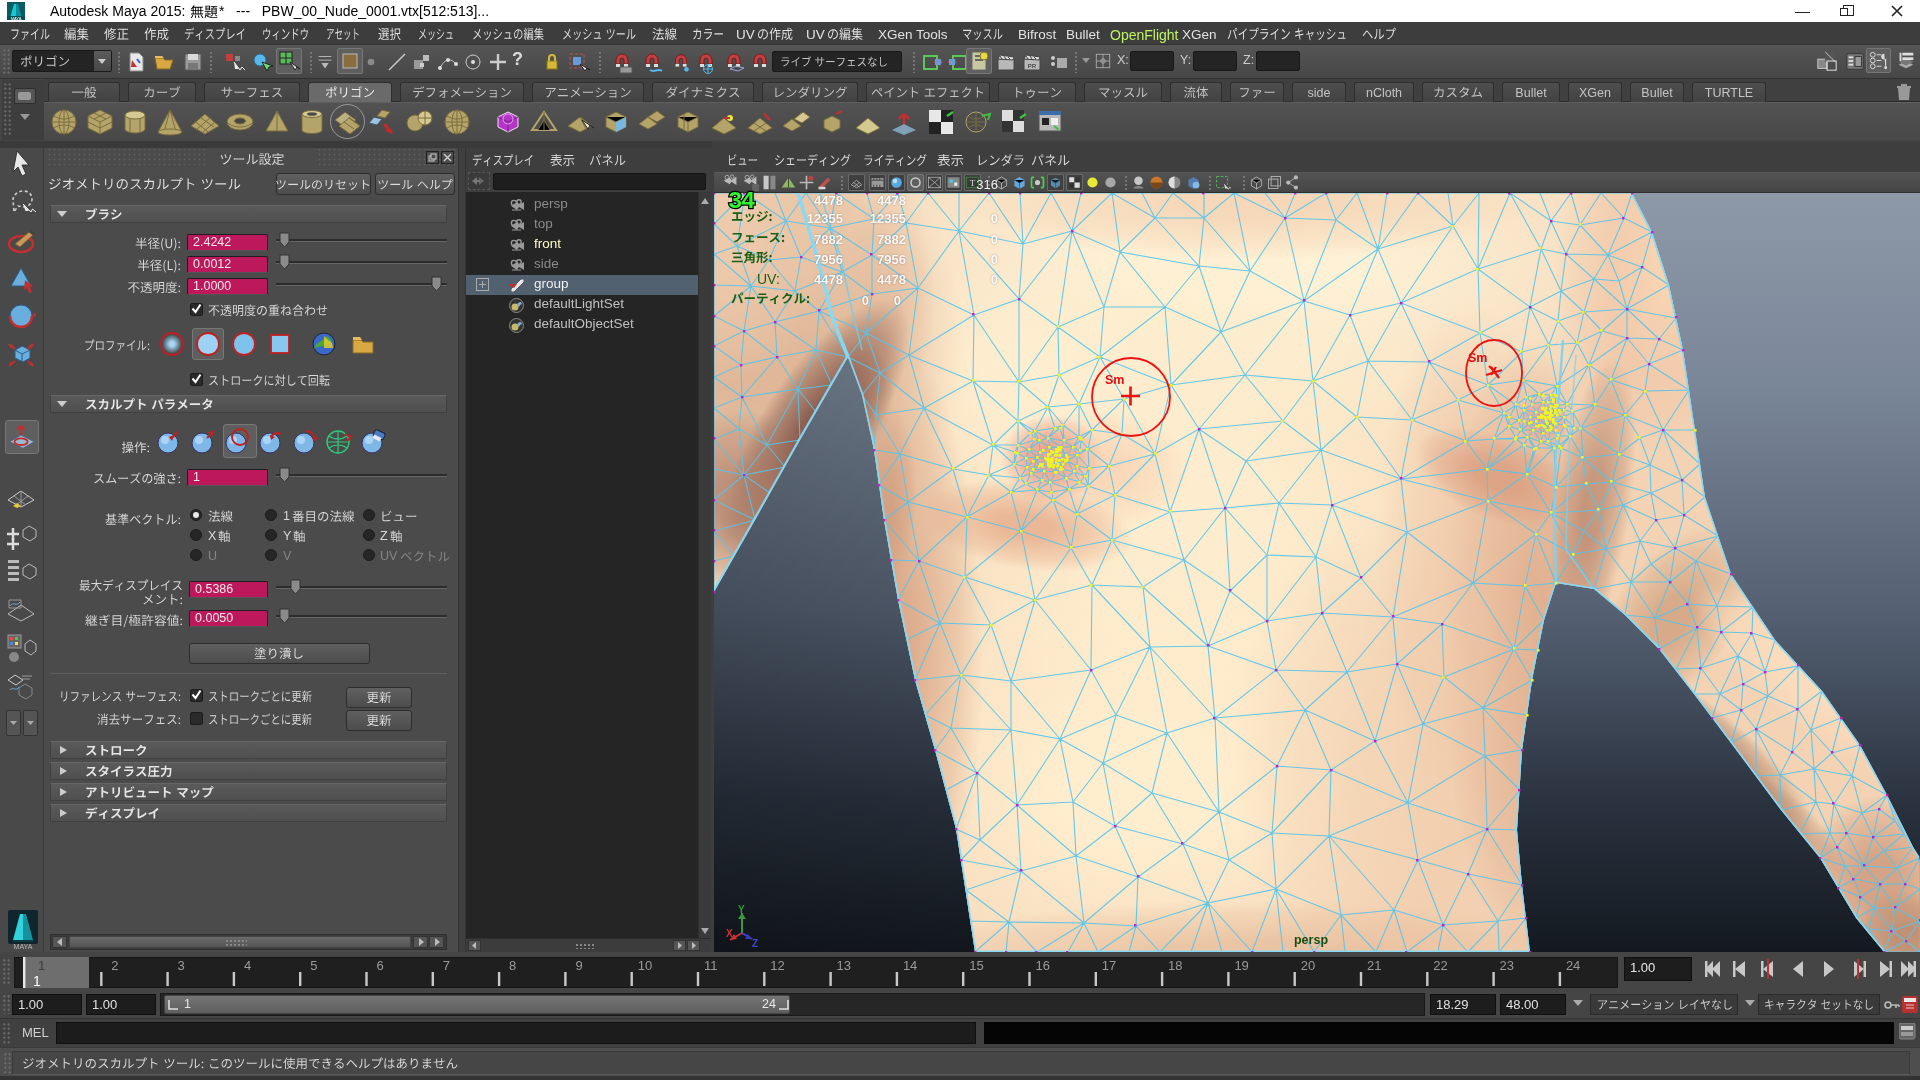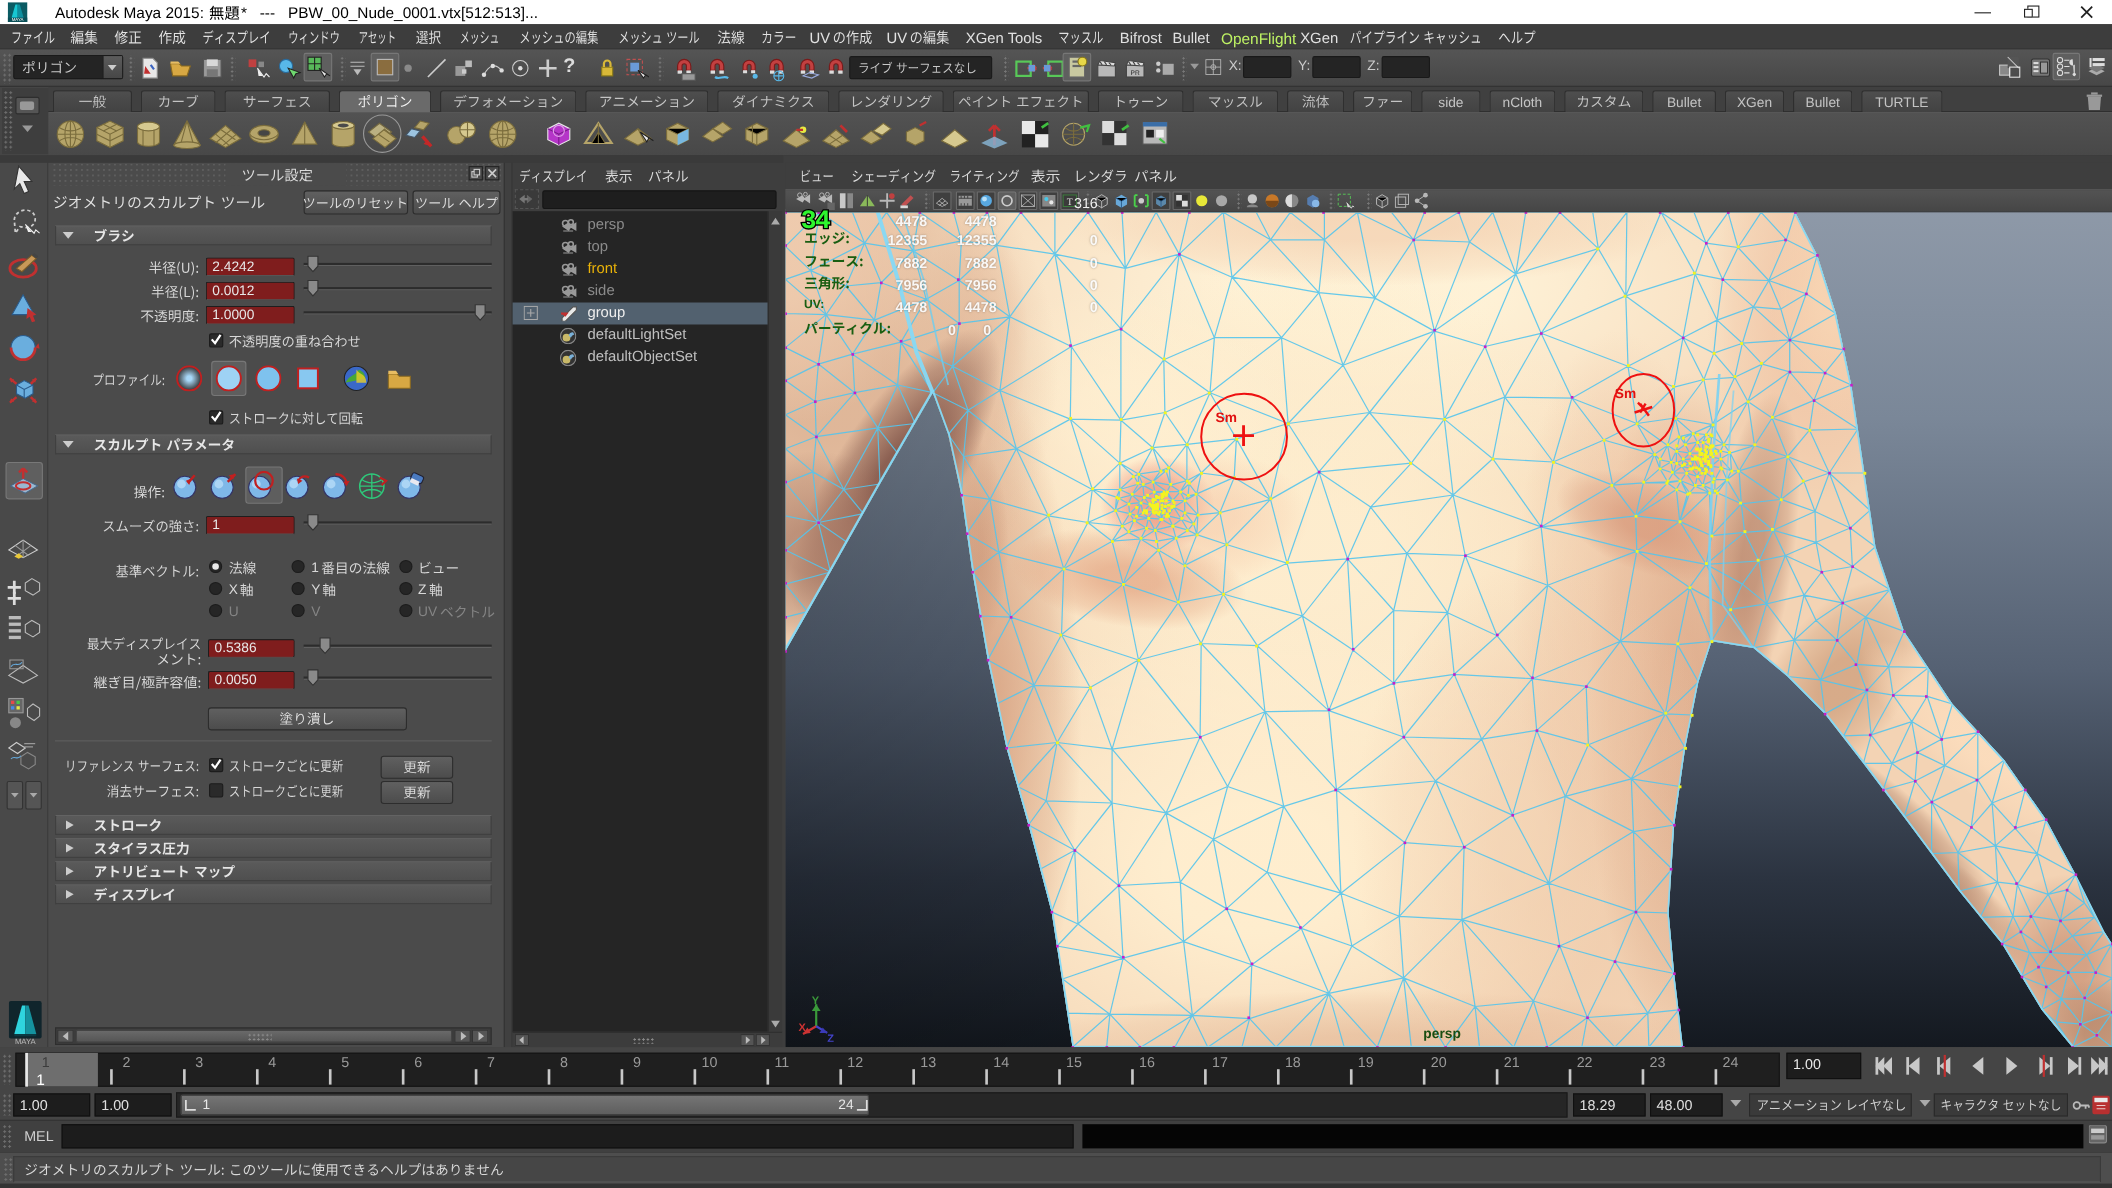--- a/index.html
+++ b/index.html
@@ -1,16 +1,16 @@
 <!DOCTYPE html>
 <html><head><meta charset="utf-8"><style>
 *{margin:0;padding:0;box-sizing:border-box}
 html,body{width:1920px;height:1080px;overflow:hidden;background:#444;font-family:"Liberation Sans",sans-serif}
 .t{position:absolute;white-space:pre;line-height:1}
-.fld{position:absolute;background:#7f1d1d;border:1px solid #1e1e1e;border-bottom-color:#555;border-radius:2px;color:#e8e8e8;font-size:12.5px;line-height:15px;padding-left:5px;white-space:pre}
+.fld{position:absolute;background:#be185d;border:1px solid #1e1e1e;border-bottom-color:#555;border-radius:2px;color:#e8e8e8;font-size:12.5px;line-height:15px;padding-left:5px;white-space:pre}
 .btn{position:absolute;background:linear-gradient(#606060,#4c4c4c);border:1px solid #2d2d2d;border-radius:3px;color:#dcdcdc;text-align:center}
 .ic{position:absolute}
 .sep{position:absolute;width:5px;background-image:radial-gradient(circle,#777 30%,transparent 35%);background-size:4px 4px;background-position:0 1px}
 .grip{position:absolute;width:9px;background-image:radial-gradient(circle,#6e6e6e 28%,transparent 34%);background-size:4.5px 4.5px}
 </style></head><body>
 <div style="position:absolute;left:0px;top:0px;width:1920px;height:22px;background:#fff"></div>
 <svg class="ic" style="left:7px;top:2px" width="18" height="18" viewBox="0 0 18 18">
 <rect width="18" height="18" fill="#0b5b63"></rect>
     <path d="M3 16 L7 2 L9 2 L9 16 Z" fill="#17c7d2"></path>
     <path d="M15 16 L11 2 L9 2 L9 16 Z" fill="#0e8f9e"></path>
@@ -711,21 +711,21 @@
     <circle cx="11" cy="4" r="2.2" fill="none" stroke="#999" stroke-width="1.4"></circle>
     <path d="M4 12h9" stroke="#999"></path>
   </svg>
 <div class="t" style="left:534px;top:217px;font-size:13.5px;color:#8b8b8b;">top</div>
 <svg class="ic" style="left:508px;top:238px" width="17" height="15" viewBox="0 0 17 15">
     <path d="M3 8l6-4 2 3 5-3v8l-5-3-2 3z" fill="#999"></path>
     <circle cx="6" cy="5" r="2.6" fill="none" stroke="#999" stroke-width="1.4"></circle>
     <circle cx="11" cy="4" r="2.2" fill="none" stroke="#999" stroke-width="1.4"></circle>
     <path d="M4 12h9" stroke="#999"></path>
   </svg>
-<div class="t" style="left:534px;top:237px;font-size:13.5px;color:#eab308;">front</div>
+<div class="t" style="left:534px;top:237px;font-size:13.5px;color:#fef9c3;">front</div>
 <svg class="ic" style="left:508px;top:258px" width="17" height="15" viewBox="0 0 17 15">
     <path d="M3 8l6-4 2 3 5-3v8l-5-3-2 3z" fill="#999"></path>
     <circle cx="6" cy="5" r="2.6" fill="none" stroke="#999" stroke-width="1.4"></circle>
     <circle cx="11" cy="4" r="2.2" fill="none" stroke="#999" stroke-width="1.4"></circle>
     <path d="M4 12h9" stroke="#999"></path>
   </svg>
 <div class="t" style="left:534px;top:257px;font-size:13.5px;color:#8b8b8b;">side</div>
 <div style="position:absolute;left:466px;top:275px;width:232px;height:20px;background:#52616f"></div>
 <svg class="ic" style="left:476px;top:278px" width="13" height="13">
     <rect x="0.5" y="0.5" width="12" height="12" fill="none" stroke="#aaa"></rect>
@@ -1590,21 +1590,21 @@
     <rect x="3" y="6" width="11" height="11" fill="none" stroke="#b8b8b8"></rect>
     <rect x="6" y="3" width="11" height="11" fill="none" stroke="#b8b8b8"></rect>
   </svg>
 <svg class="ic" style="left:1284px;top:174px;" width="17" height="17" viewBox="0 0 20 20">
     <circle cx="5" cy="10" r="2.5" fill="#b8b8b8"></circle>
     <circle cx="14" cy="4" r="2.5" fill="#b8b8b8"></circle>
     <circle cx="14" cy="16" r="2.5" fill="#b8b8b8"></circle>
     <path d="M5 10l9-6M5 10l9 6" stroke="#b8b8b8"></path>
   </svg>
 <div class="t" style="left:728px;top:190px;font-size:24px;font-weight:bold;color:#2ef52e;-webkit-text-stroke:2.5px #000;paint-order:stroke;letter-spacing:-1.5px;font-family:'Liberation Mono',monospace">34</div>
-<div class="t" style="left:731px;top:272px;font-size:11px;color:#1a5e11;font-weight:bold">UV:</div>
+<div class="t" style="left:757px;top:272px;font-size:14px;color:#1a5e11;font-weight:normal">UV:</div>
 <div class="t" style="left:843px;top:194px;font-size:13px;color:rgba(255,255,255,0.92);transform:translateX(-100%);font-weight:bold;text-shadow:0 0 2px rgba(0,0,0,0.35)">4478</div>
 <div class="t" style="left:906px;top:194px;font-size:13px;color:rgba(255,255,255,0.92);transform:translateX(-100%);font-weight:bold;text-shadow:0 0 2px rgba(0,0,0,0.35)">4478</div>
 <div class="t" style="left:998px;top:178px;font-size:13px;color:rgba(255,255,255,0.92);transform:translateX(-100%);font-weight:normal;text-shadow:0 0 2px rgba(0,0,0,0.35)">316</div>
 <div class="t" style="left:843px;top:212px;font-size:13px;color:rgba(255,255,255,0.92);transform:translateX(-100%);font-weight:bold;text-shadow:0 0 2px rgba(0,0,0,0.35)">12355</div>
 <div class="t" style="left:906px;top:212px;font-size:13px;color:rgba(255,255,255,0.92);transform:translateX(-100%);font-weight:bold;text-shadow:0 0 2px rgba(0,0,0,0.35)">12355</div>
 <div class="t" style="left:998px;top:212px;font-size:13px;color:rgba(255,255,255,0.92);transform:translateX(-100%);font-weight:bold;text-shadow:0 0 2px rgba(0,0,0,0.35)">0</div>
 <div class="t" style="left:843px;top:233px;font-size:13px;color:rgba(255,255,255,0.92);transform:translateX(-100%);font-weight:bold;text-shadow:0 0 2px rgba(0,0,0,0.35)">7882</div>
 <div class="t" style="left:906px;top:233px;font-size:13px;color:rgba(255,255,255,0.92);transform:translateX(-100%);font-weight:bold;text-shadow:0 0 2px rgba(0,0,0,0.35)">7882</div>
 <div class="t" style="left:998px;top:233px;font-size:13px;color:rgba(255,255,255,0.92);transform:translateX(-100%);font-weight:bold;text-shadow:0 0 2px rgba(0,0,0,0.35)">0</div>
 <div class="t" style="left:843px;top:253px;font-size:13px;color:rgba(255,255,255,0.92);transform:translateX(-100%);font-weight:bold;text-shadow:0 0 2px rgba(0,0,0,0.35)">7956</div>

